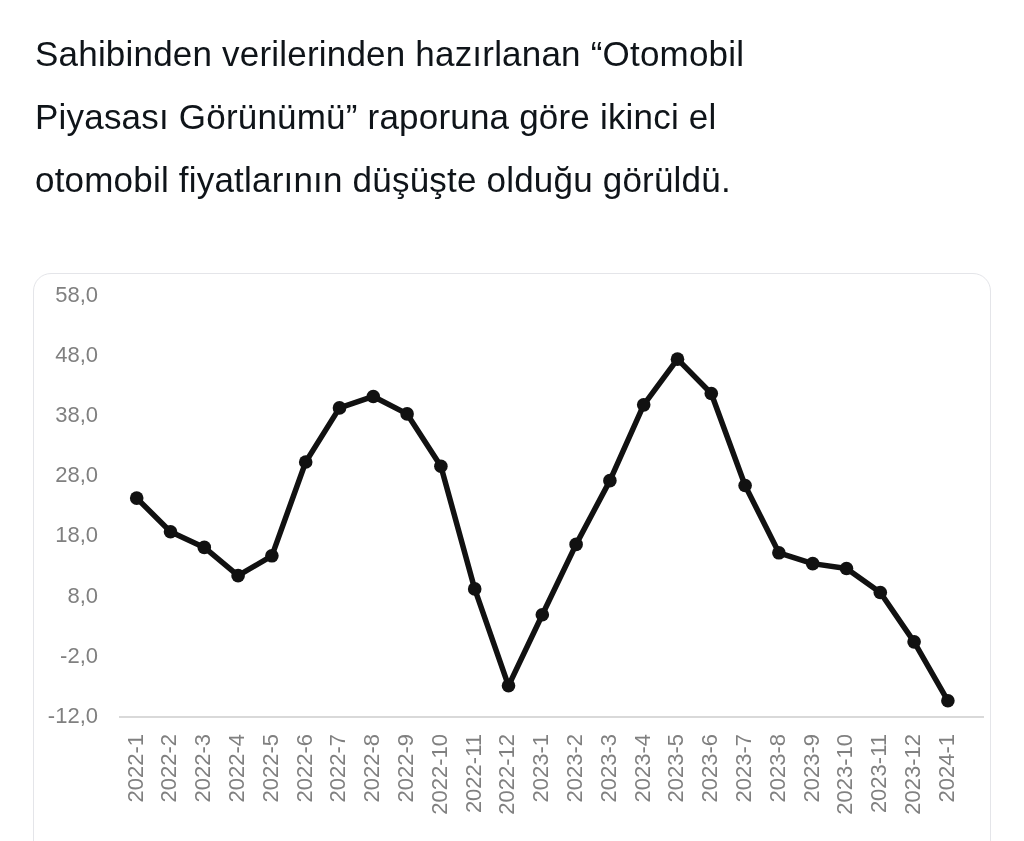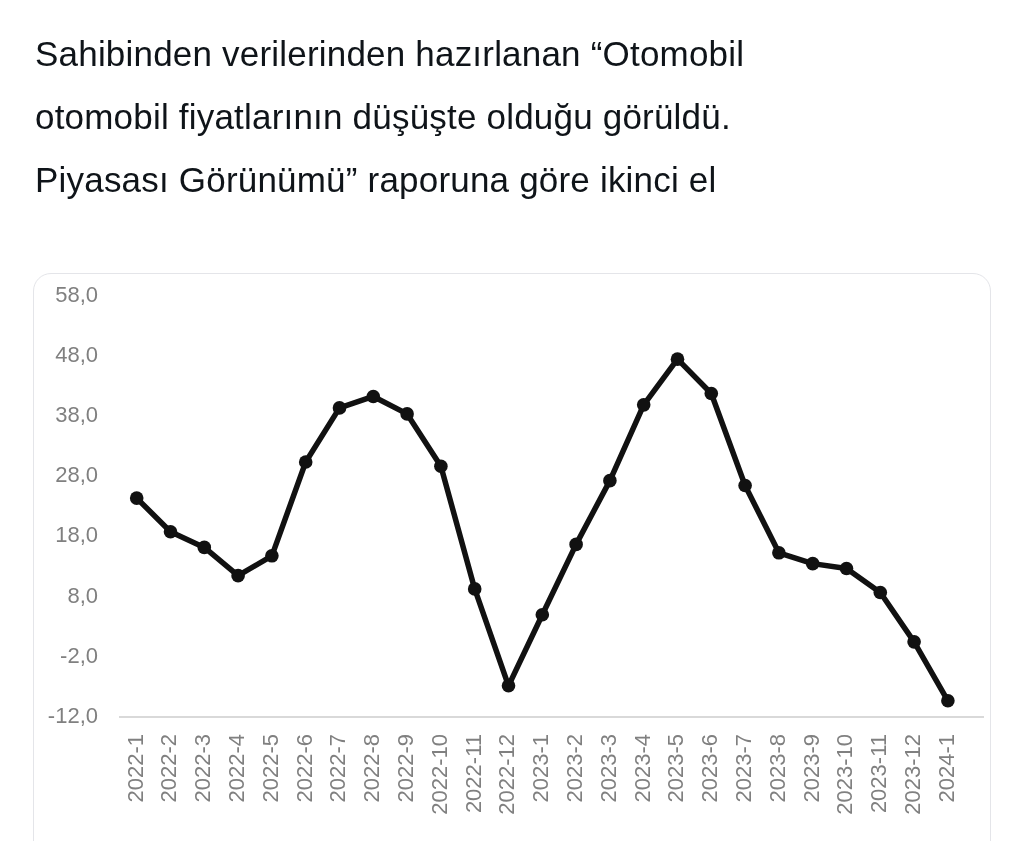--- a/index.html
+++ b/index.html
@@ -21,22 +21,22 @@
     font-size:22px; fill:#808080;
   }
 </style>
 </head>
 <body>
 
 <div class="page">
 
   <div class="headline">
     <div>Sahibinden verilerinden hazırlanan “Otomobil</div>
+    <div>Piyasası Görünümü” raporuna göre ikinci el</div>
     <div>otomobil fiyatlarının düşüşte olduğu görüldü.</div>
-    <div>Piyasası Görünümü” raporuna göre ikinci el</div>
   </div>
 
   <div class="chart-card">
     <svg width="956" height="598" viewBox="0 0 956 598" xmlns="http://www.w3.org/2000/svg">
         <line x1="85" y1="443" x2="950" y2="443" stroke="#d9d9d9" stroke-width="2"></line>
         <text x="64" y="22.019999999999982" text-anchor="end" dominant-baseline="middle" class="tick">58,0</text>
         <text x="64" y="82.15999999999997" text-anchor="end" dominant-baseline="middle" class="tick">48,0</text>
         <text x="64" y="142.3" text-anchor="end" dominant-baseline="middle" class="tick">38,0</text>
         <text x="64" y="202.44" text-anchor="end" dominant-baseline="middle" class="tick">28,0</text>
         <text x="64" y="262.58" text-anchor="end" dominant-baseline="middle" class="tick">18,0</text>

